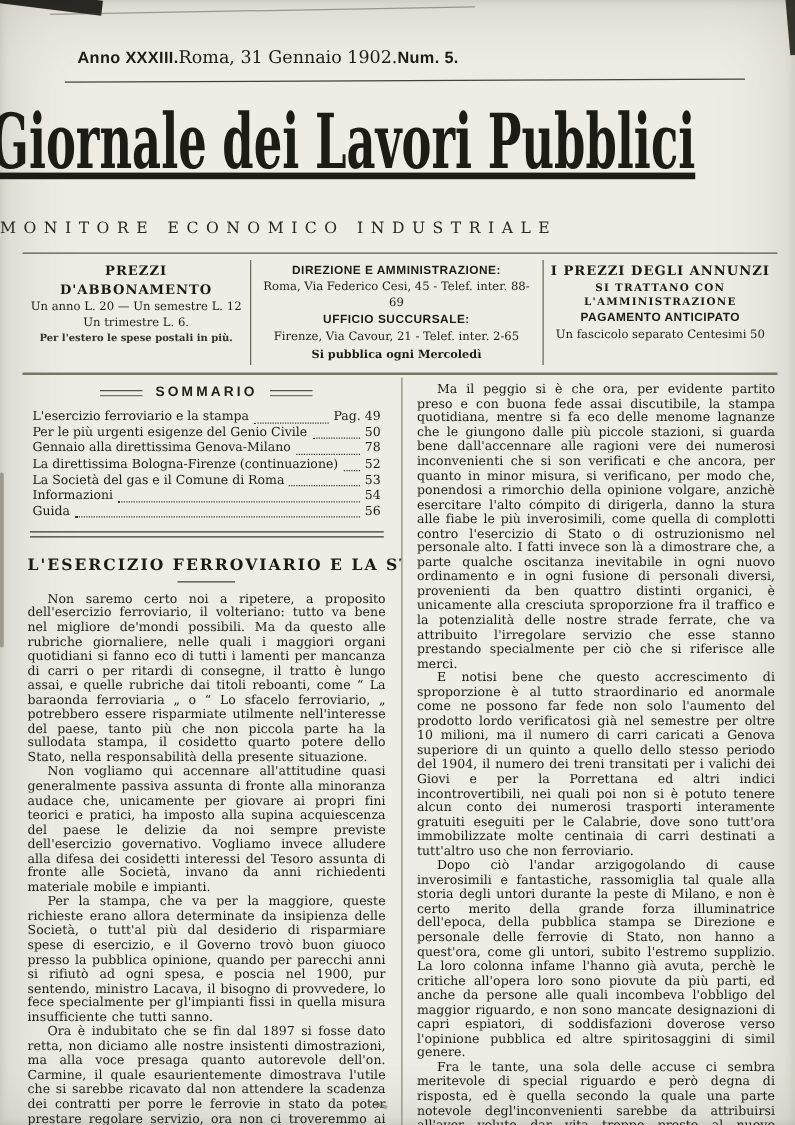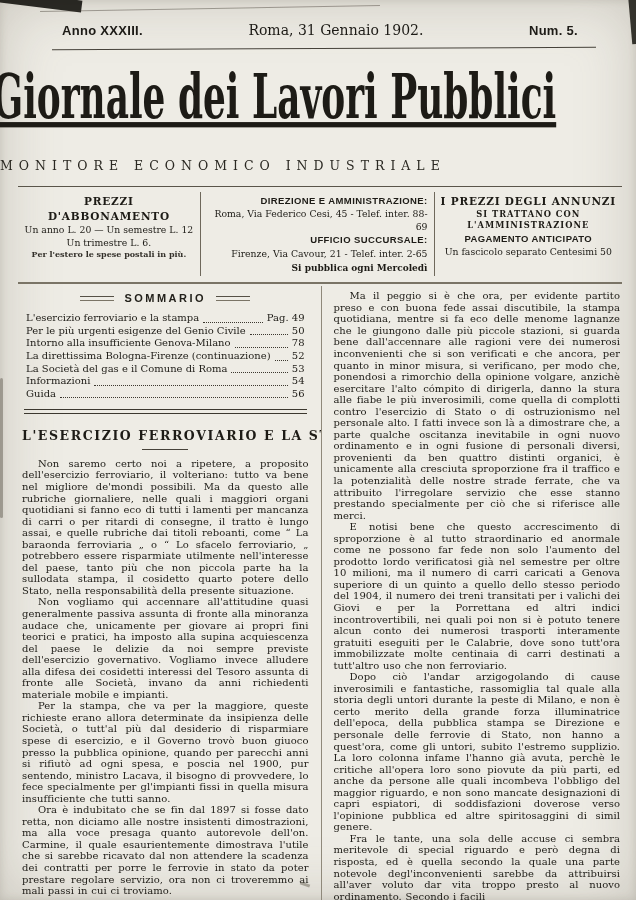--- a/index.html
+++ b/index.html
@@ -12,21 +12,21 @@
     font-family:"DejaVu Serif", serif;
   }
   
   .artifact-tl { position:absolute; top:-5px; left:-10px; width:92px; height:12px; background:#15140f; transform:rotate(7deg); opacity:.9; }
   .artifact-top-squiggle { position:absolute; top:8px; left:40px; width:340px; height:0; border-top:1px solid rgba(70,65,55,.45); transform:rotate(-1deg); }
   .artifact-tr { position:absolute; top:-8px; right:-3px; width:9px; height:52px; background:#191812; transform:rotate(-5deg); opacity:.85; }
   .artifact-left { position:absolute; top:378px; left:0; width:3px; height:140px; background:#5a554a; opacity:.45; border-radius:2px; }
   .artifact-bottom { position:absolute; bottom:14px; left:300px; width:10px; height:3px; background:#6b6557; opacity:.5; transform:rotate(20deg); }
 
   
-  .top-row { display:flex; justify-content:space-between; align-items:baseline; padding:22px 58px 0 62px; }
+  .top-row { display:flex; align-items:baseline; padding:38px 58px 0 62px; }
   .top-anno, .top-num { font-family:"Liberation Sans", sans-serif; font-weight:bold; font-size:13px; letter-spacing:.3px; }
   .top-date { font-size:14px; }
   .rule-header { margin:10px 40px 0 52px; border-top:1.5px solid #46423a; transform:rotate(-.25deg); }
 
   
   .masthead-wrap { height:88px; display:flex; align-items:center; justify-content:flex-end; margin-top:4px;text-decoration:underline; }
   .masthead {
     margin:0; font-family:"DejaVu Serif", serif; font-weight:bold; font-size:46px;
     white-space:nowrap; transform:scale(.78,1.32); letter-spacing:0;
   }
@@ -35,21 +35,21 @@
   }
   .mast-tagline {
     font-size:12.5px; letter-spacing:6px; margin-top:17px; color:#2a2822;
   }
   .rule-full { margin:13px 14px 0 18px; border-top:1.3px solid #5a554a; }
 
   
   .info-row { display:flex; align-items:stretch; margin:0 14px 0 18px; padding:5px 0 6px; }
   .info-cell { padding:2px 6px; text-align:center; line-height:1.4; }
   .cell-a { width:30%; }
-  .cell-b { width:39%; border-left:1px solid #6e685b; border-right:1px solid #6e685b;text-align:right; }
+  .cell-b { width:39%; border-left:1px solid #6e685b; border-right:1px solid #6e685b; }
   .cell-c { width:31%; }
   .ib-title-serif { font-size:10.5px; font-weight:bold; letter-spacing:.8px; }
   .ib-title-sans  { font-family:"Liberation Sans", sans-serif; font-size:9.5px; font-weight:bold; letter-spacing:.4px; }
   .ib-line  { font-size:9.3px; }
   .ib-line-sm { font-size:8px; font-weight:bold; color:#33302a; }
   .ib-caps-sm { font-size:8.3px; letter-spacing:1px; font-weight:bold; }
   .ib-italic { font-size:9px; font-weight:bold; margin-top:2px; }
   .thick-rule { margin:0 14px 0 18px; border-top:2.5px solid #7a7466; }
 
   
@@ -137,21 +137,21 @@
             <span class="si-label">L'esercizio ferroviario e la stampa</span>
             <span class="si-dots"></span>
             <span class="si-page">Pag. 49</span>
           </li>
           <li class="sommario-item">
             <span class="si-label">Per le più urgenti esigenze del Genio Civile</span>
             <span class="si-dots"></span>
             <span class="si-page">50</span>
           </li>
           <li class="sommario-item">
-            <span class="si-label">Intorno alla insufficiente Genova-Milano</span>
+            <span class="si-label">Gennaio alla direttissima Genova-Milano</span>
             <span class="si-dots"></span>
             <span class="si-page">78</span>
           </li>
           <li class="sommario-item">
             <span class="si-label">La direttissima Bologna-Firenze (continuazione)</span>
             <span class="si-dots"></span>
             <span class="si-page">52</span>
           </li>
           <li class="sommario-item">
             <span class="si-label">La Società del gas e il Comune di Roma</span>

